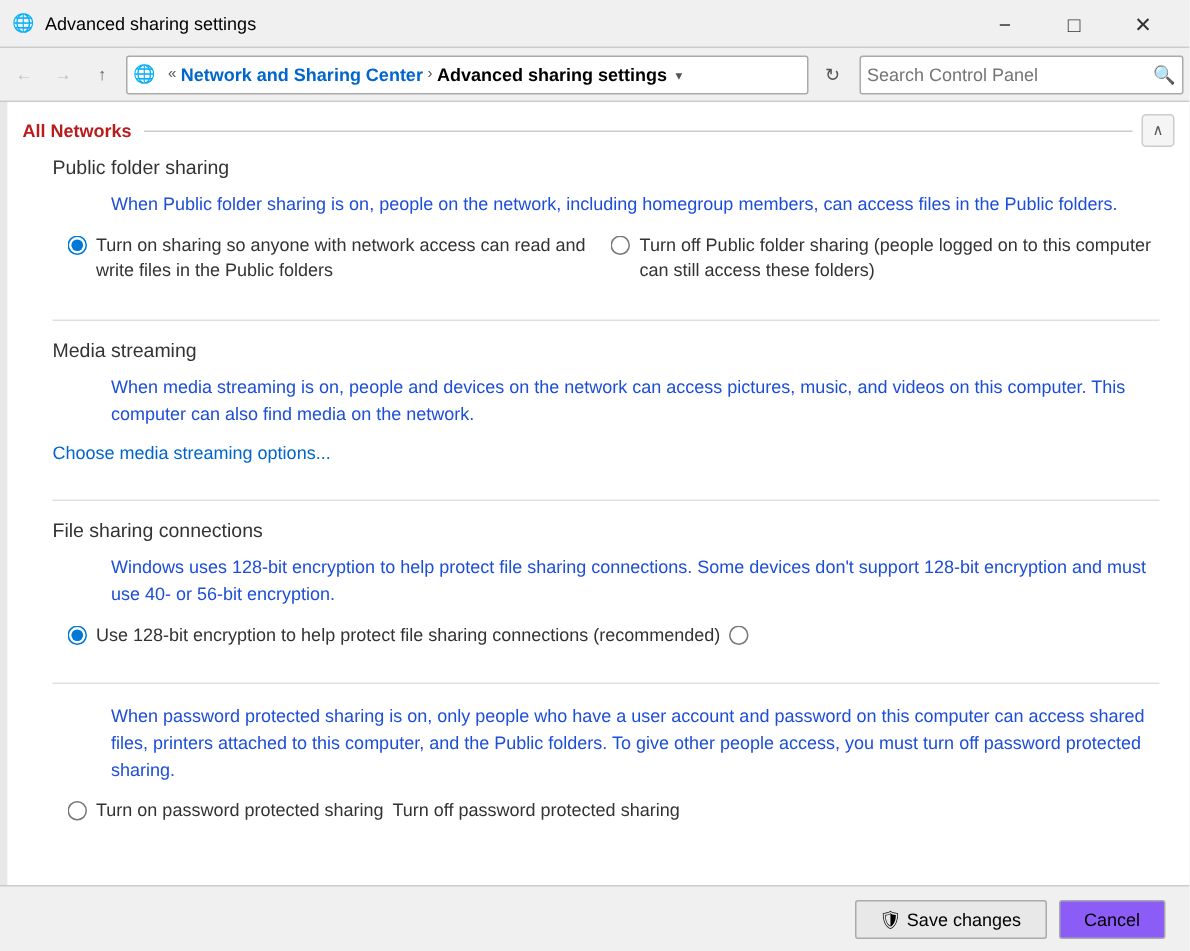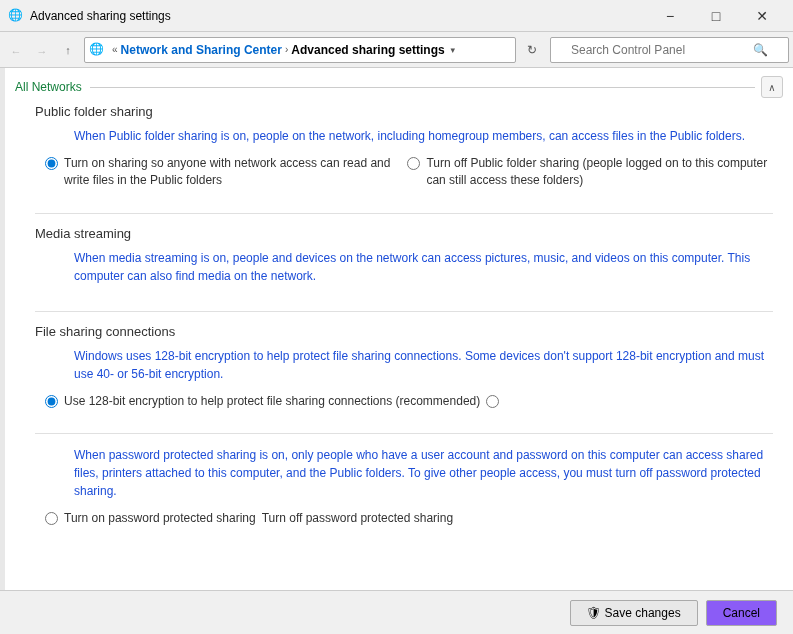--- a/index.html
+++ b/index.html
@@ -126,28 +126,28 @@
       height: 26px;
       display: flex;
       align-items: center;
       justify-content: center;
       cursor: pointer;
       color: #555;
       font-size: 12px;
     }
 
     .search-box {
-      width: 239px;
+      width: 216px;
       height: 26px;
       border: 1px solid #aaa;
       border-radius: 2px;
       display: flex;
       align-items: center;
       background: white;
-      padding: 0 20px;
+      padding: 0 4px;
       margin-left: 4px;
     }
     .search-box input {
       border: none;
       outline: none;
       flex: 1;
       font-size: 12px;
       color: #999;
       background: transparent;
     }
@@ -185,22 +185,22 @@
 
     
     .section-header {
       display: flex;
       align-items: center;
       margin: 0 10px;
       padding: 8px 0 6px 0;
     }
     .section-title {
       font-size: 12px;
-      font-weight: normal;
-      color: #15803d;
+      font-weight: bold;
+      color: #b91c1c;
       white-space: nowrap;
       padding-right: 8px;
     }
     .section-line {
       flex: 1;
       height: 1px;
       background: #ccc;
     }
     .section-chevron {
       width: 22px;
@@ -376,20 +376,21 @@
           <span class="radio-label">Turn off Public folder sharing (people logged on to this computer can still access these folders)</span>
         </label>
       </div>
     </div>
 
     <div class="divider"></div>
 
     <div class="section-content">
       <div class="subsection-title">Media streaming</div>
       <p class="description-text">When media streaming is on, people and devices on the network can access pictures, music, and videos on this computer. This computer can also find media on the network.</p>
+      <a class="link-text">Choose media streaming options...</a>
     </div>
 
     <div class="divider"></div>
 
     <div class="section-content">
       <div class="subsection-title">File sharing connections</div>
       <p class="description-text">Windows uses 128-bit encryption to help protect file sharing connections. Some devices don't support 128-bit encryption and must use 40- or 56-bit encryption.</p>
       <div class="radio-group">
         <label class="radio-item">
           <input type="radio" name="file_sharing" checked="" style="">

